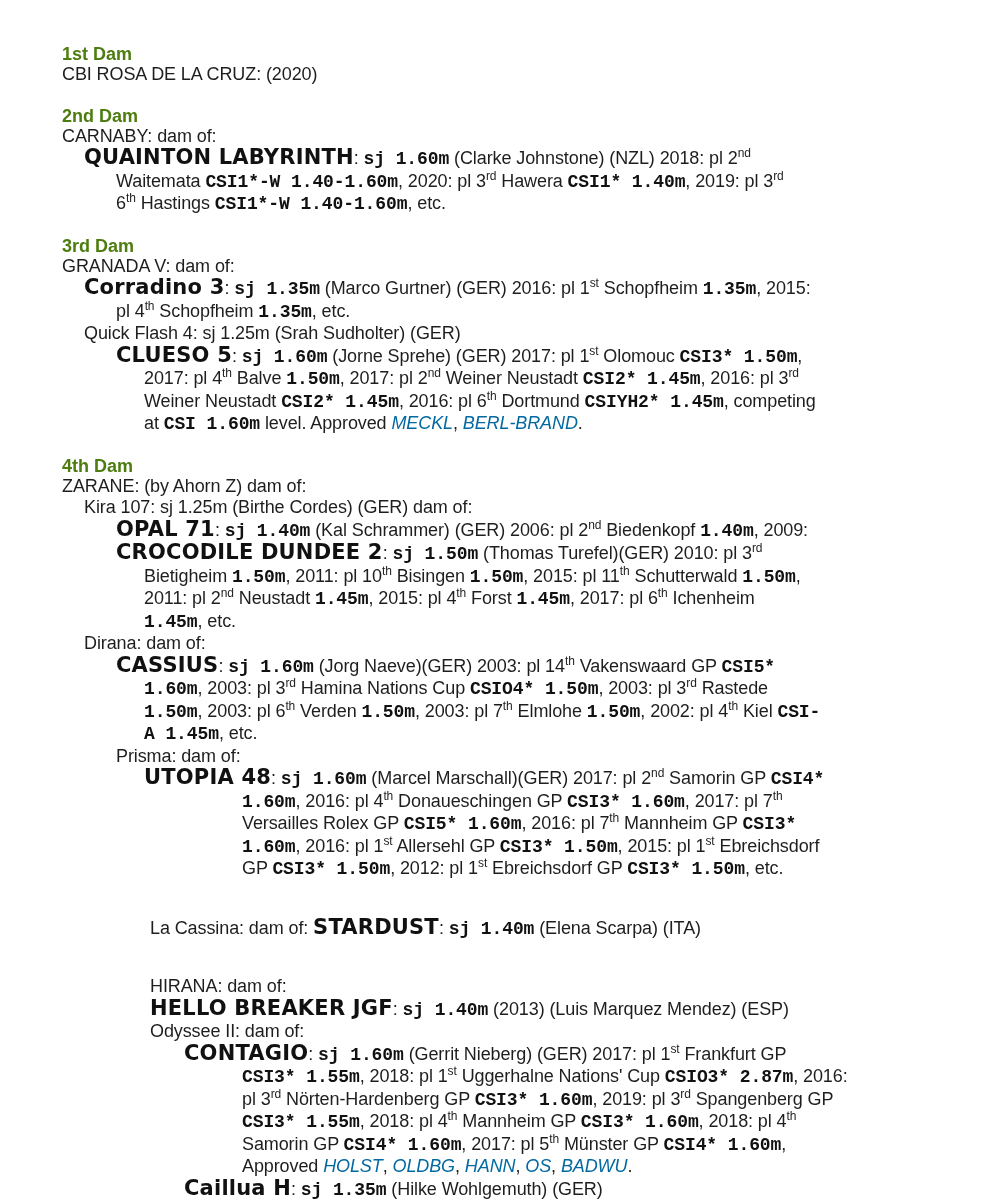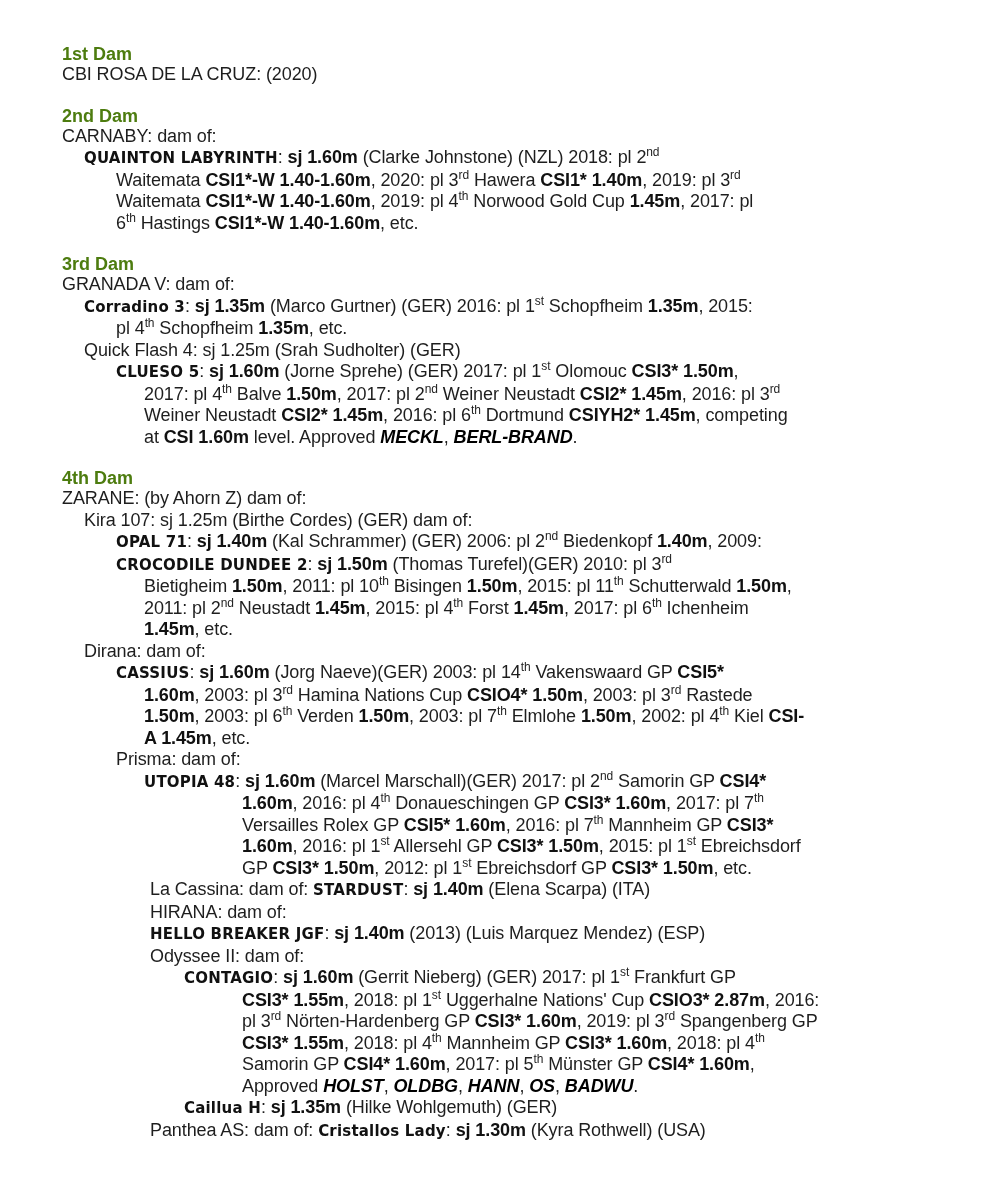--- a/index.html
+++ b/index.html
@@ -2,47 +2,46 @@
 <html><head>
 <meta charset="utf-8">
 <style>
   html, body { margin:0; padding:0; background:#ffffff; }
   body { width:992px; height:1200px; overflow:hidden; position:relative;
          font-family:"Liberation Sans", sans-serif; color:#1e1e1e; }
   .page { position:absolute; left:62px; top:44px; width:900px; }
   .sec { margin-bottom:20px; }
   .h { font-weight:bold; font-size:18px; line-height:20px; color:#4d7c0f; }
   .l { font-size:18px; line-height:21.5px; white-space:nowrap; letter-spacing:-0.1px; }
-  .b { font-weight:bold; color:#111; }
-  .bi { font-weight:bold; font-style:italic; color:#000000; }
-  .hn { font-family:"DejaVu Sans", sans-serif; font-weight:bold; font-size:15px; letter-spacing:0.2px; color:#111; }
+  .b { font-weight:bold; color:#111;font-family:Liberation Mono, monospace; }
+  .bi { font-weight:normal; font-style:italic; color:#0369a1; }
+  .hn { font-family:"DejaVu Sans", sans-serif; font-weight:bold; font-size:21px; letter-spacing:0.2px; color:#111; }
   sup { font-size:12px; vertical-align:7px; line-height:0; }
   .i1 { padding-left:22px; }
   .i2 { padding-left:54px; }
   .i3 { padding-left:82px; }
   .i6 { padding-left:180px; }
   .i9 { padding-left:122px; }
-  .i12 { padding-left:88px; }
+  .i12 { padding-left:88px;margin-top:36px; }
 </style>
 </head>
 <body>
 
 <div class="page">
 
   <div class="sec">
     <div class="h">1st Dam</div>
     <div class="l">CBI ROSA DE LA CRUZ: (2020)</div>
   </div>
 
   <div class="sec">
     <div class="h">2nd Dam</div>
     <div class="l">CARNABY: dam of:</div>
     <div class="l i1"><span class="hn">QUAINTON LABYRINTH</span>: <span class="b">sj 1.60m</span><span> (Clarke Johnstone) (NZL) 2018: pl 2</span><sup>nd</sup></div>
     <div class="l i2"><span>Waitemata </span><span class="b">CSI1*-W 1.40-1.60m</span><span>, 2020: pl 3</span><sup>rd</sup><span> Hawera </span><span class="b">CSI1* 1.40m</span><span>, 2019: pl 3</span><sup>rd</sup></div>
-    <div class="l i2"><span>Waitemata </span><span class="b">CSI1*-W 1.40-1.60m</span><span>, 2019: pl 4</span><sup>th</sup><span> Norwood Gold Cup </span><span class="b">1.45m</span><span>, 2017: pl</span></div>
     <div class="l i2"><span>6</span><sup>th</sup><span> Hastings </span><span class="b">CSI1*-W 1.40-1.60m</span><span>, etc.</span></div>
   </div>
 
   <div class="sec">
     <div class="h">3rd Dam</div>
     <div class="l">GRANADA V: dam of:</div>
     <div class="l i1"><span class="hn">Corradino 3</span>: <span class="b">sj 1.35m</span><span> (Marco Gurtner) (GER) 2016: pl 1</span><sup>st</sup><span> Schopfheim </span><span class="b">1.35m</span><span>, 2015:</span></div>
     <div class="l i2"><span>pl 4</span><sup>th</sup><span> Schopfheim </span><span class="b">1.35m</span><span>, etc.</span></div>
     <div class="l i1">Quick Flash 4: sj 1.25m (Srah Sudholter) (GER)</div>
     <div class="l i2"><span class="hn">CLUESO 5</span>: <span class="b">sj 1.60m</span><span> (Jorne Sprehe) (GER) 2017: pl 1</span><sup>st</sup><span> Olomouc </span><span class="b">CSI3* 1.50m</span><span>,</span></div>

